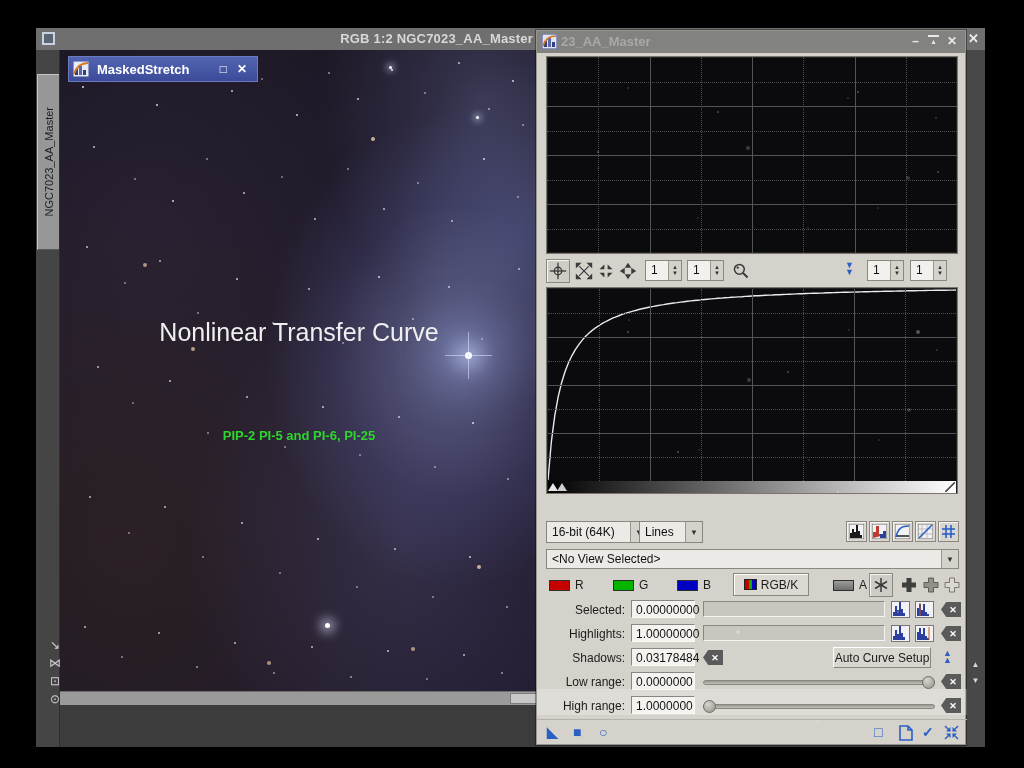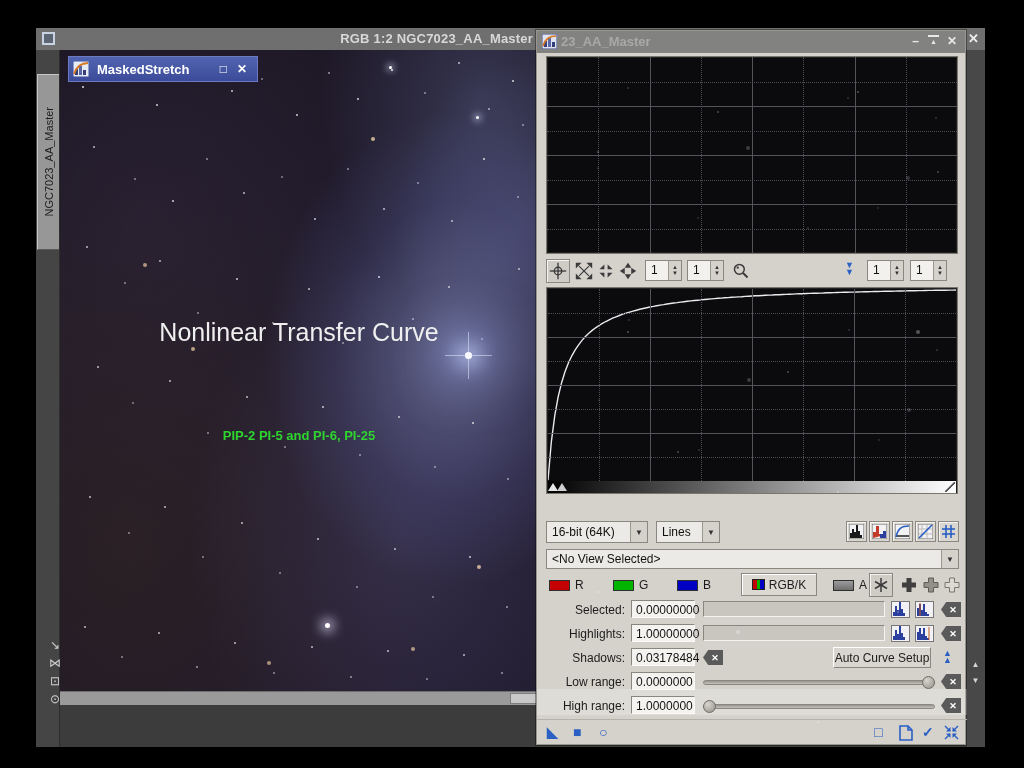--- a/index.html
+++ b/index.html
@@ -122,29 +122,29 @@
   .spin .arrows{width:13px;background:#d5d2cc;border-left:1px solid #9a978f;display:flex;flex-direction:column;align-items:center;justify-content:center;gap:1px;}
   .spin .arrows span{font-size:6px;line-height:5px;color:#333;}
   .dblchev{display:flex;flex-direction:column;align-items:center;}
   .dblchev span{font-size:9px;line-height:7px;color:var(--accent-blue);}
 
   
   .drop{background:#eceae6;border:1px solid #8a8781;display:flex;align-items:center;}
   .drop .txt{flex:1;padding-left:5px;font-size:12px;color:#111;white-space:nowrap;overflow:hidden;}
   .drop .dbtn{width:17px;height:100%;background:#d5d2cc;border-left:1px solid #9a978f;display:flex;align-items:center;justify-content:center;font-size:8px;color:#333;}
   #dd-bits{left:9px;top:490px;width:102px;height:22px;}
-  #dd-lines{left:119px;top:490px;width:64px;height:22px;}
+  #dd-lines{left:102px;top:490px;width:64px;height:22px;}
   .plot-btn{top:490px;width:21px;height:21px;background:#d9d6d0;border:1px solid #8a8781;
     box-shadow:inset 1px 1px 0 #f5f4f0;display:flex;align-items:center;justify-content:center;}
   #dd-view{left:9px;top:518px;width:413px;height:20px;}
 
   
   .ch{top:544px;height:20px;display:flex;align-items:center;gap:5px;font-size:12px;color:#1c1c1c;}
   .swatch{width:21px;height:11px;border:1px solid #2f2f2f;}
-  #btn-rgbk{left:204px;top:542px;width:76px;height:23px;background:#dcd9d3;border:1px solid #8a8781;
+  #btn-rgbk{left:196px;top:542px;width:76px;height:23px;background:#dcd9d3;border:1px solid #8a8781;
     box-shadow:inset 1px 1px 0 #fff;display:flex;align-items:center;justify-content:center;gap:4px;font-size:12px;}
   #rgbk-ico{width:13px;height:11px;border:1px solid #222;display:flex;}
   #rgbk-ico i{flex:1;} 
   #btn-aster{left:332px;top:542px;width:24px;height:24px;background:#cfccc6;border:1px solid #8a8781;
     box-shadow:inset 1px 1px 0 #f5f4f0;display:flex;align-items:center;justify-content:center;}
   .plus-ico{top:546px;width:16px;height:16px;}
 
   
   .prow{left:0;height:24px;width:430px;}
   .plabel{left:0;top:4px;width:88px;text-align:right;font-size:12px;color:#1c1c1c;}

